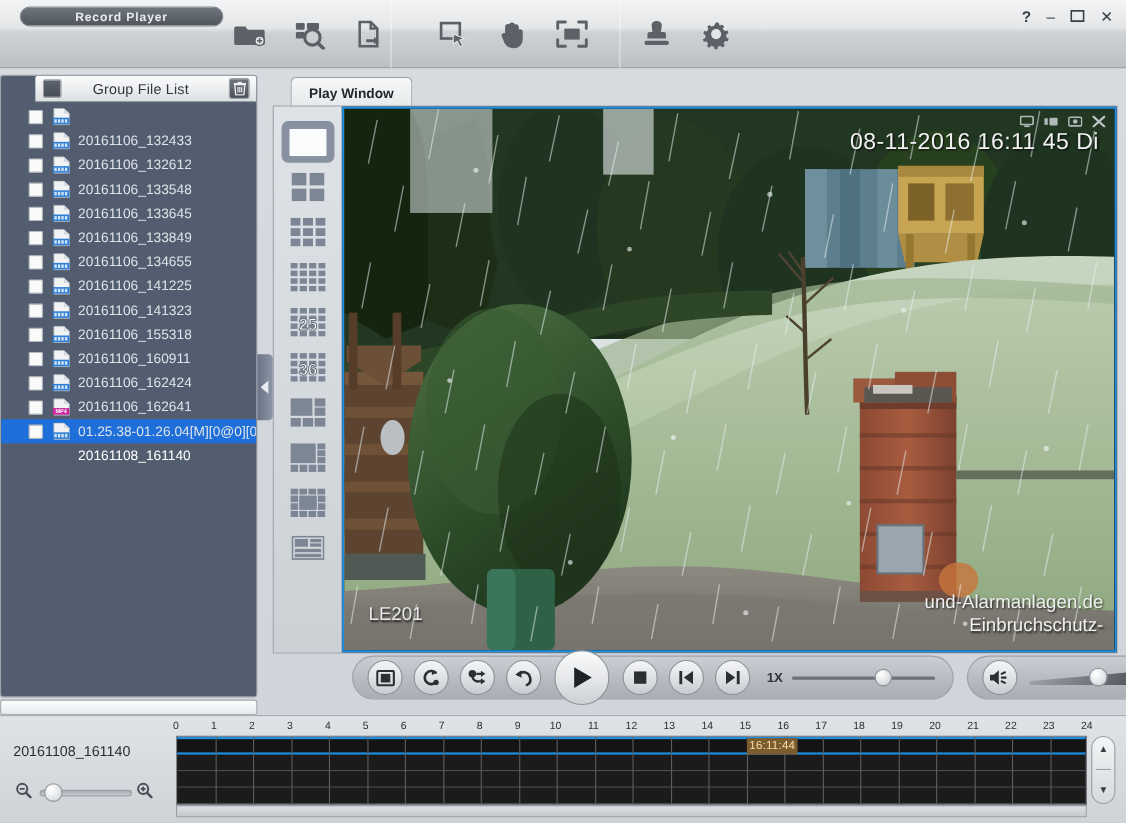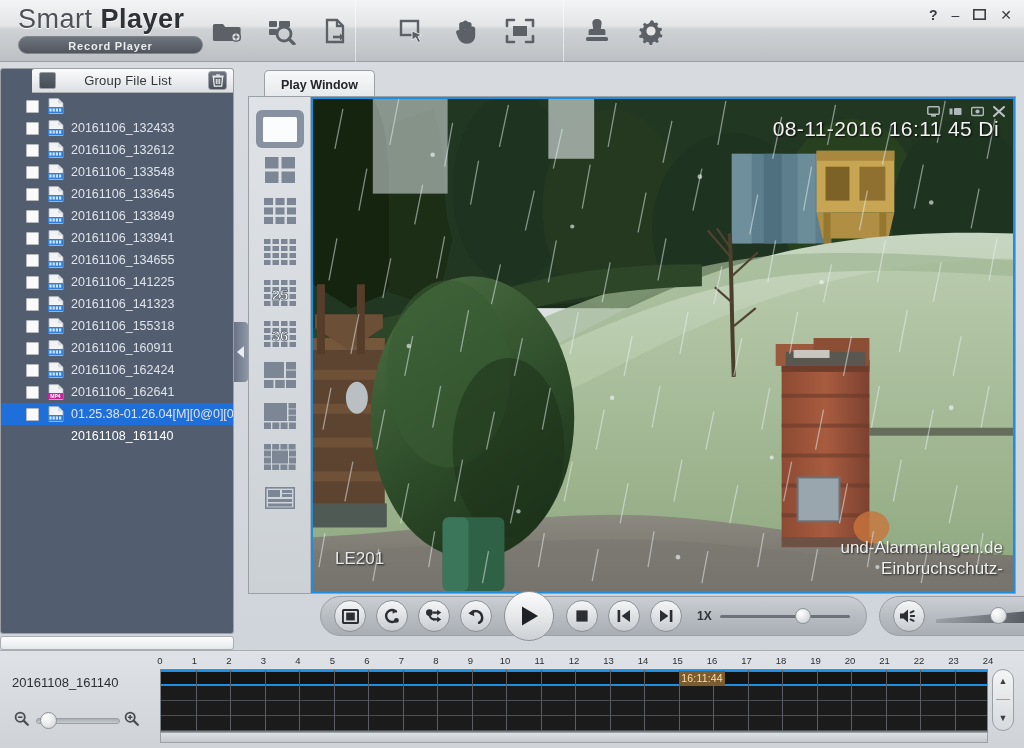--- a/index.html
+++ b/index.html
@@ -282,23 +282,20 @@
   .tl-spin .divider { width: 14px; height: 1px; background: #9aa0a6; }
 </style>
 </head>
 <body>
 
 <div class="app">
 
   <div class="titlebar">
 
     <div class="logo-wrap">
-      <div class="logo-text">
-        <span>Smart </span><b>Player</b>
-      </div>
       <div class="logo-pill">Record Player</div>
     </div>
 
     <div class="tb-sep" style="left:355px;"></div>
     <div class="tb-sep" style="left:563px;"></div>
 
     <div class="tb-group" style="left:200px;">
       <div class="tb-btn">
         <svg width="30" height="28" viewBox="0 0 30 28">
             <path d="M2 7h9l2.2 3H27a1.6 1.6 0 011.6 1.6v11A1.6 1.6 0 0127 24H2.5A1.6 1.6 0 01.9 22.4V8.6A1.6 1.6 0 012.5 7z" fill="#5b6167"></path>
@@ -443,33 +440,20 @@
           <span class="file-ico"><svg width="18" height="16" viewBox="0 0 18 16">
               <path d="M2 0.6h9l5 4.6V15.4H2z" fill="#f1f3f5" stroke="#aeb4ba" stroke-width="0.8"></path>
               <path d="M11 0.6v4.6h5" fill="#d7dbdf"></path>
               <rect x="1" y="9" width="15" height="6" fill="#2f7fd6"></rect>
               <rect x="2.4" y="10.4" width="2.2" height="3.2" fill="#cfe2f6"></rect>
               <rect x="5.6" y="10.4" width="2.2" height="3.2" fill="#cfe2f6"></rect>
               <rect x="8.8" y="10.4" width="2.2" height="3.2" fill="#cfe2f6"></rect>
               <rect x="12" y="10.4" width="2.2" height="3.2" fill="#cfe2f6"></rect>
             </svg></span>
           <span class="file-name">20161106_133849</span>
-        </div>
-        <div class="file-row">
-          <div class="file-cb"></div>
-          <span class="file-ico"><svg width="18" height="16" viewBox="0 0 18 16">
-              <path d="M2 0.6h9l5 4.6V15.4H2z" fill="#f1f3f5" stroke="#aeb4ba" stroke-width="0.8"></path>
-              <path d="M11 0.6v4.6h5" fill="#d7dbdf"></path>
-              <rect x="1" y="9" width="15" height="6" fill="#2f7fd6"></rect>
-              <rect x="2.4" y="10.4" width="2.2" height="3.2" fill="#cfe2f6"></rect>
-              <rect x="5.6" y="10.4" width="2.2" height="3.2" fill="#cfe2f6"></rect>
-              <rect x="8.8" y="10.4" width="2.2" height="3.2" fill="#cfe2f6"></rect>
-              <rect x="12" y="10.4" width="2.2" height="3.2" fill="#cfe2f6"></rect>
-            </svg></span>
-          <span class="file-name">20161106_133941</span>
         </div>
         <div class="file-row">
           <div class="file-cb"></div>
           <span class="file-ico"><svg width="18" height="16" viewBox="0 0 18 16">
               <path d="M2 0.6h9l5 4.6V15.4H2z" fill="#f1f3f5" stroke="#aeb4ba" stroke-width="0.8"></path>
               <path d="M11 0.6v4.6h5" fill="#d7dbdf"></path>
               <rect x="1" y="9" width="15" height="6" fill="#2f7fd6"></rect>
               <rect x="2.4" y="10.4" width="2.2" height="3.2" fill="#cfe2f6"></rect>
               <rect x="5.6" y="10.4" width="2.2" height="3.2" fill="#cfe2f6"></rect>
               <rect x="8.8" y="10.4" width="2.2" height="3.2" fill="#cfe2f6"></rect>

